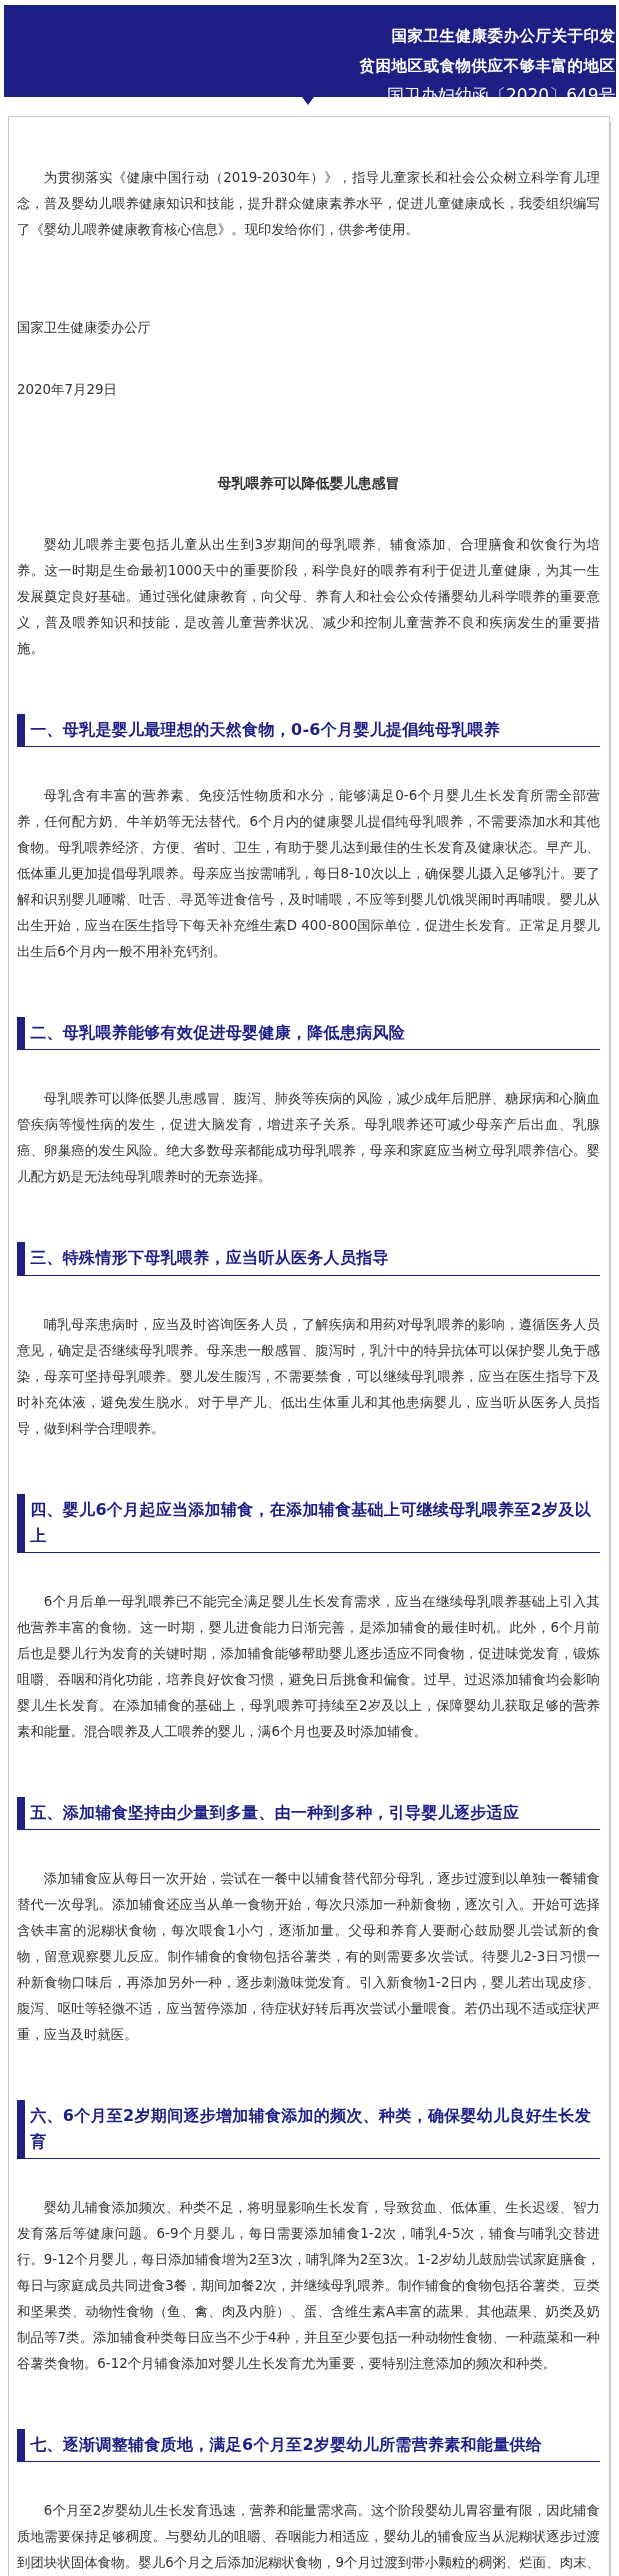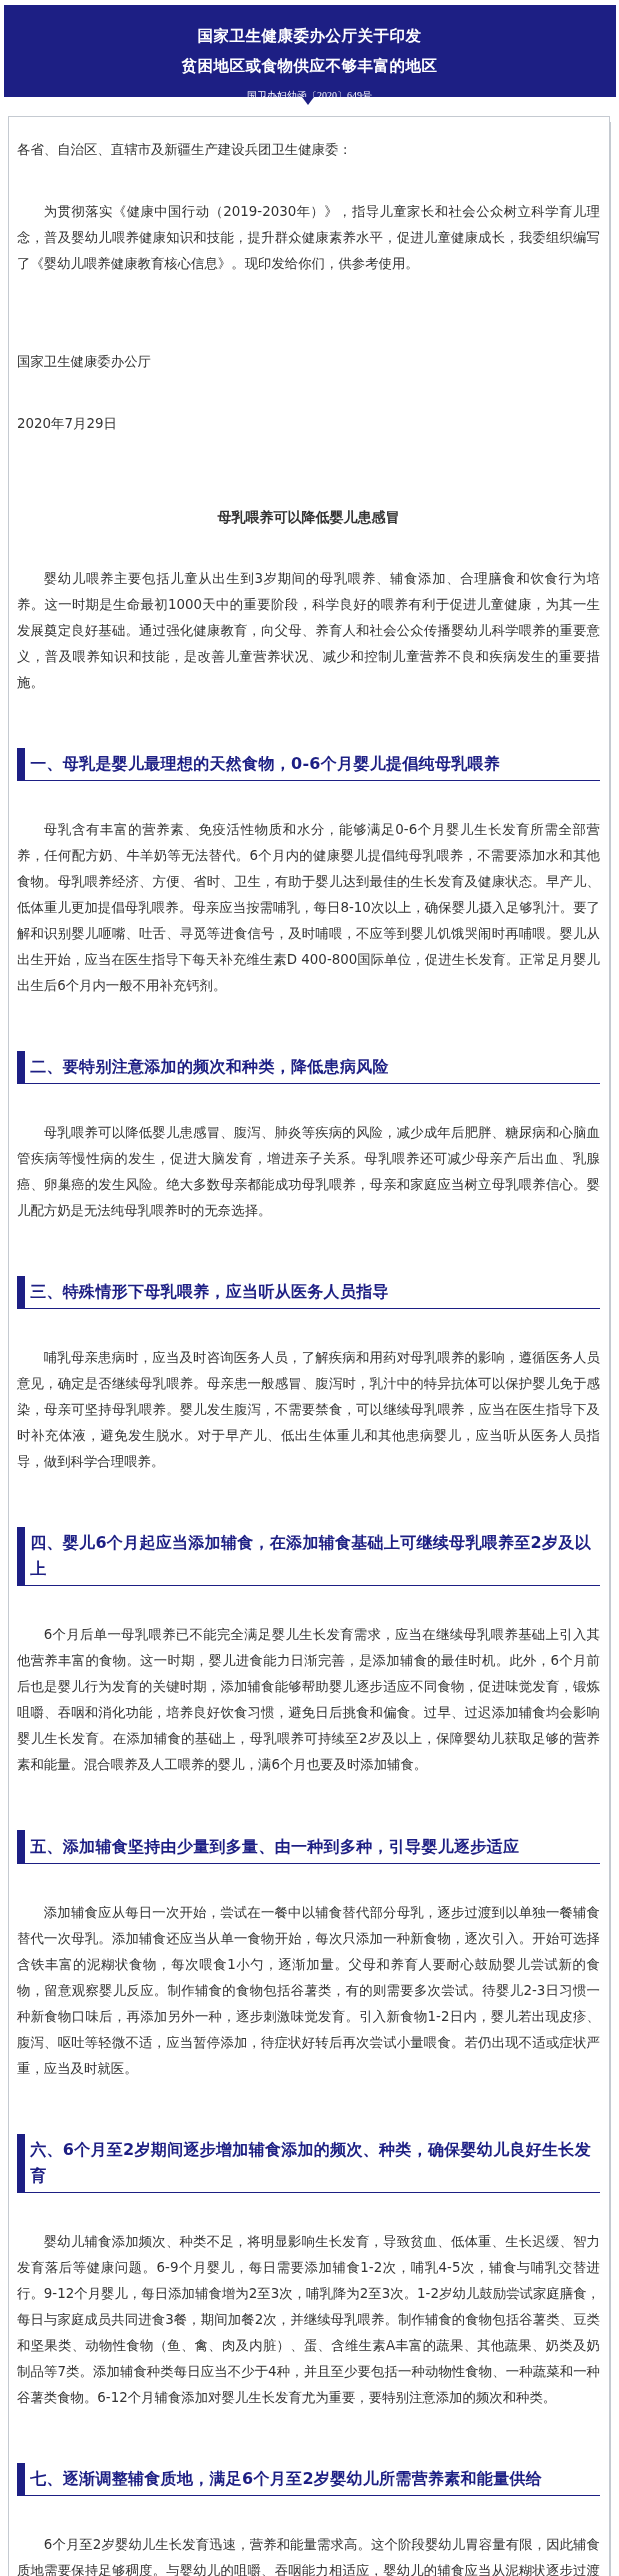--- a/index.html
+++ b/index.html
@@ -1,23 +1,23 @@
 <!DOCTYPE html>
 <html style="font-size:8.2px"><head>
 <meta charset="utf-8">
 <style>
   html, body { margin: 0; padding: 0; background: #ffffff; }
   body { width: 619px; height: 3735px; position: relative; overflow: hidden;
          font-family: "DejaVu Sans", "Liberation Sans", sans-serif; color: #333333; }
   .banner { position: absolute; left: 3.6px; top: 5.2px; width: 612px; height: 92px;
-            background: #1d1f84; color: #ffffff; text-align: center; }
+            background: #1d1f84; color: #ffffff; text-align: right; }
   .banner .t1, .banner .t2 { font-size: 15.5px; font-weight: bold; line-height: 20.6px; letter-spacing: 0.5px; }
   .banner .t1 { margin-top: 20.6px; }
   .banner .t2 { margin-top: 9.3px; }
-  .banner .t3 { font-size: 10px; line-height: 17.5px; margin-top: 10.3px; font-family: Liberation Serif, serif; }
+  .banner .t3 { font-size: 17px; line-height: 17.5px; margin-top: 10.3px; }
   .banner-arrow { position: absolute; left: 302px; top: 97px; width: 0; height: 0;
                   border-left: 6.7px solid transparent; border-right: 6.7px solid transparent;
                   border-top: 8.2px solid #1d1f84; }
   .frame-back { position: absolute; left: 11.3px; top: 122px; width: 600px; height: 3601px;
                 border: 1.5px solid #c5cad1; border-top-width: 1.5px; box-sizing: border-box; }
   .frame { position: absolute; left: 7.7px; top: 116px; width: 602px; height: 3604px;
            border: 1.5px solid #c5cad1; box-sizing: border-box; background: #ffffff; }
   .content { position: absolute; left: 17px; top: 129px; width: 583px; }
   p { margin: 0; font-size: 13.4px; line-height: 26px; text-align: justify; }
   .salutation { margin-top: 7.7px; }
@@ -36,38 +36,37 @@
   <div class="t1">国家卫生健康委办公厅关于印发</div>
   <div class="t2">贫困地区或食物供应不够丰富的地区</div>
   <div class="t3">国卫办妇幼函〔2020〕649号</div>
 </div>
 <div class="banner-arrow"></div>
 
 <div class="frame-back"></div>
 <div class="frame"></div>
 
 <div class="content">
-  <p class="salutation">各省、自治区、直辖市及新疆生产建设兵团卫生健康委：</p>
   <div class="gap-l"></div>
   <p class="indent">为贯彻落实《健康中国行动（2019-2030年）》，指导儿童家长和社会公众树立科学育儿理念，普及婴幼儿喂养健康知识和技能，提升群众健康素养水平，促进儿童健康成长，我委组织编写了《婴幼儿喂养健康教育核心信息》。现印发给你们，供参考使用。</p>
   <div class="gap-l"></div>
   <p class="signature">国家卫生健康委办公厅</p>
   <p class="signature">2020年7月29日</p>
   <div class="gap-l" style="height:67px"></div>
   <p class="core-title">母乳喂养可以降低婴儿患感冒</p>
   <div class="gap-l"></div>
   <p class="indent">婴幼儿喂养主要包括儿童从出生到3岁期间的母乳喂养、辅食添加、合理膳食和饮食行为培养。这一时期是生命最初1000天中的重要阶段，科学良好的喂养有利于促进儿童健康，为其一生发展奠定良好基础。通过强化健康教育，向父母、养育人和社会公众传播婴幼儿科学喂养的重要意义，普及喂养知识和技能，是改善儿童营养状况、减少和控制儿童营养不良和疾病发生的重要措施。</p>
 
   <div class="gap-l" style="height:52px"></div>
   <div class="sec-head">一、母乳是婴儿最理想的天然食物，0-6个月婴儿提倡纯母乳喂养</div>
   <div class="gap-l"></div>
   <p class="indent">母乳含有丰富的营养素、免疫活性物质和水分，能够满足0-6个月婴儿生长发育所需全部营养，任何配方奶、牛羊奶等无法替代。6个月内的健康婴儿提倡纯母乳喂养，不需要添加水和其他食物。母乳喂养经济、方便、省时、卫生，有助于婴儿达到最佳的生长发育及健康状态。早产儿、低体重儿更加提倡母乳喂养。母亲应当按需哺乳，每日8-10次以上，确保婴儿摄入足够乳汁。要了解和识别婴儿咂嘴、吐舌、寻觅等进食信号，及时哺喂，不应等到婴儿饥饿哭闹时再哺喂。婴儿从出生开始，应当在医生指导下每天补充维生素D 400-800国际单位，促进生长发育。正常足月婴儿出生后6个月内一般不用补充钙剂。</p>
 
   <div class="gap-l" style="height:52px"></div>
-  <div class="sec-head">二、要特别注意添加的频次和种类，降低患病风险</div>
+  <div class="sec-head">二、母乳喂养能够有效促进母婴健康，降低患病风险</div>
   <div class="gap-l"></div>
   <p class="indent">母乳喂养可以降低婴儿患感冒、腹泻、肺炎等疾病的风险，减少成年后肥胖、糖尿病和心脑血管疾病等慢性病的发生，促进大脑发育，增进亲子关系。母乳喂养还可减少母亲产后出血、乳腺癌、卵巢癌的发生风险。绝大多数母亲都能成功母乳喂养，母亲和家庭应当树立母乳喂养信心。婴儿配方奶是无法纯母乳喂养时的无奈选择。</p>
 
   <div class="gap-l" style="height:52px"></div>
   <div class="sec-head">三、特殊情形下母乳喂养，应当听从医务人员指导</div>
   <div class="gap-l"></div>
   <p class="indent">哺乳母亲患病时，应当及时咨询医务人员，了解疾病和用药对母乳喂养的影响，遵循医务人员意见，确定是否继续母乳喂养。母亲患一般感冒、腹泻时，乳汁中的特异抗体可以保护婴儿免于感染，母亲可坚持母乳喂养。婴儿发生腹泻，不需要禁食，可以继续母乳喂养，应当在医生指导下及时补充体液，避免发生脱水。对于早产儿、低出生体重儿和其他患病婴儿，应当听从医务人员指导，做到科学合理喂养。</p>
 
   <div class="gap-l" style="height:52px"></div>
   <div class="sec-head">四、婴儿6个月起应当添加辅食，在添加辅食基础上可继续母乳喂养至2岁及以上</div>

